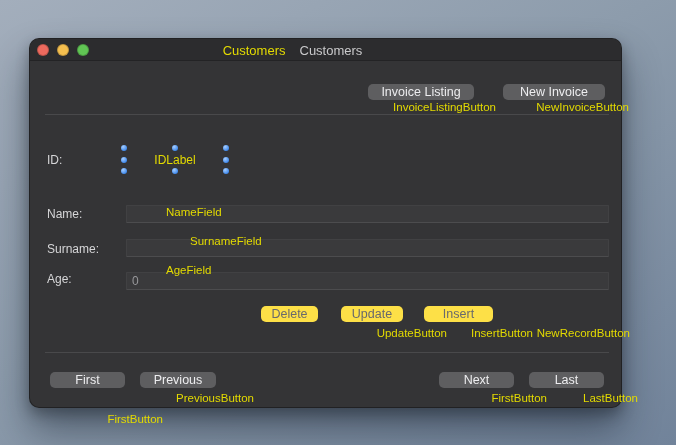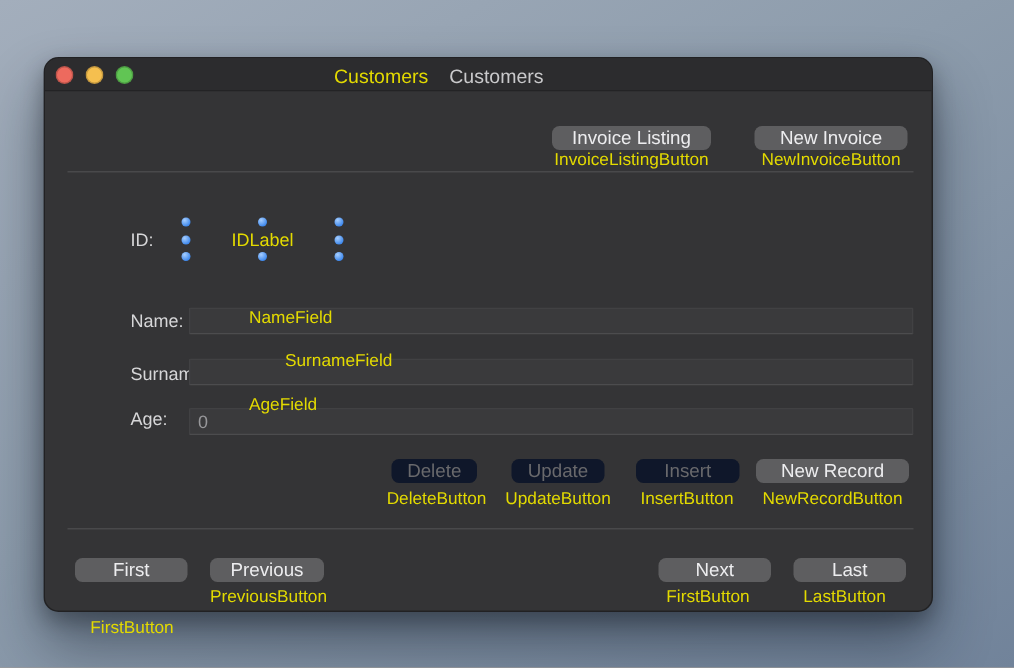--- a/index.html
+++ b/index.html
@@ -34,34 +34,34 @@
   .titles {
     position: absolute; left: 0; right: 0; top: 0; height: 22px;
     display: flex; align-items: center; justify-content: center; gap: 14px;
     transform: translateX(-33px);
     font-size: 13px;
   }
   .title-annotation { color: #e3da00; }
   .title-text { color: #c9c9cb; }
 
   .annot { color: #e3da00; font-size: 11.5px; position: absolute; white-space: nowrap; }
-  .annot.center { text-align: center; width: 150px; }
+  .annot.center { text-align: right; width: 150px; }
 
-  .form-label { position: absolute; color: #d6d6d8; font-size: 12px; white-space: nowrap; margin-left: 40px; }
+  .form-label { position: absolute; color: #d6d6d8; font-size: 12px; white-space: nowrap; }
 
   .btn {
     position: absolute; height: 16px;
     background: #5e5e60; color: #ededef;
     border: none; border-radius: 5px;
     font-family: "Liberation Sans", sans-serif;
     font-size: 12.5px; font-weight: 500;
     display: flex; align-items: center; justify-content: center;
     padding: 0; cursor: default;
   }
-  .btn.disabled { background: #0f172a; color: #69696c; }
+  .btn.disabled { background: #fde047; color: #69696c; }
 
   .divider { position: absolute; height: 1px; background: #49494b; }
 
   .field {
     position: absolute; height: 18px;
     background: #3a3a3c;
     border: 1px solid #414143; border-bottom-color: #4c4c4e;
     border-radius: 1px;
     color: #98989b; font-size: 12px;
     font-family: "Liberation Sans", sans-serif;
@@ -126,23 +126,21 @@
     <input class="field" style="top: 200px;" type="text" value="">
     <span class="annot" style="left:136px; top:196px;margin-left:24px;">SurnameField</span>
 
     <span class="form-label" style="left:17px; top:233px;">Age:</span>
     <input class="field" style="top: 233px;" type="text" value="0">
     <span class="annot" style="left:136px; top:225px;">AgeField</span>
 
     <button class="btn disabled" style="left:231px; top:267px; width:57px;">Delete</button>
     <button class="btn disabled" style="left:311px; top:267px; width:62px;">Update</button>
     <button class="btn disabled" style="left:394px; top:267px; width:69px;">Insert</button>
-    <button class="btn" style="left:474px; top:267px; width:102px;">New Record</button>
 
-    <span class="annot center" style="left:186px; top:288px;">DeleteButton</span>
     <span class="annot center" style="left:267px; top:288px;">UpdateButton</span>
     <span class="annot center" style="left:353px; top:288px;">InsertButton</span>
     <span class="annot center" style="left:450px; top:288px;">NewRecordButton</span>
 
     <div class="divider" style="left:15px; top:313px; width:564px;"></div>
 
     <button class="btn" style="left:20px; top:333px; width:75px;">First</button>
     <button class="btn" style="left:110px; top:333px; width:76px;">Previous</button>
     <button class="btn" style="left:409px; top:333px; width:75px;">Next</button>
     <button class="btn" style="left:499px; top:333px; width:75px;">Last</button>

